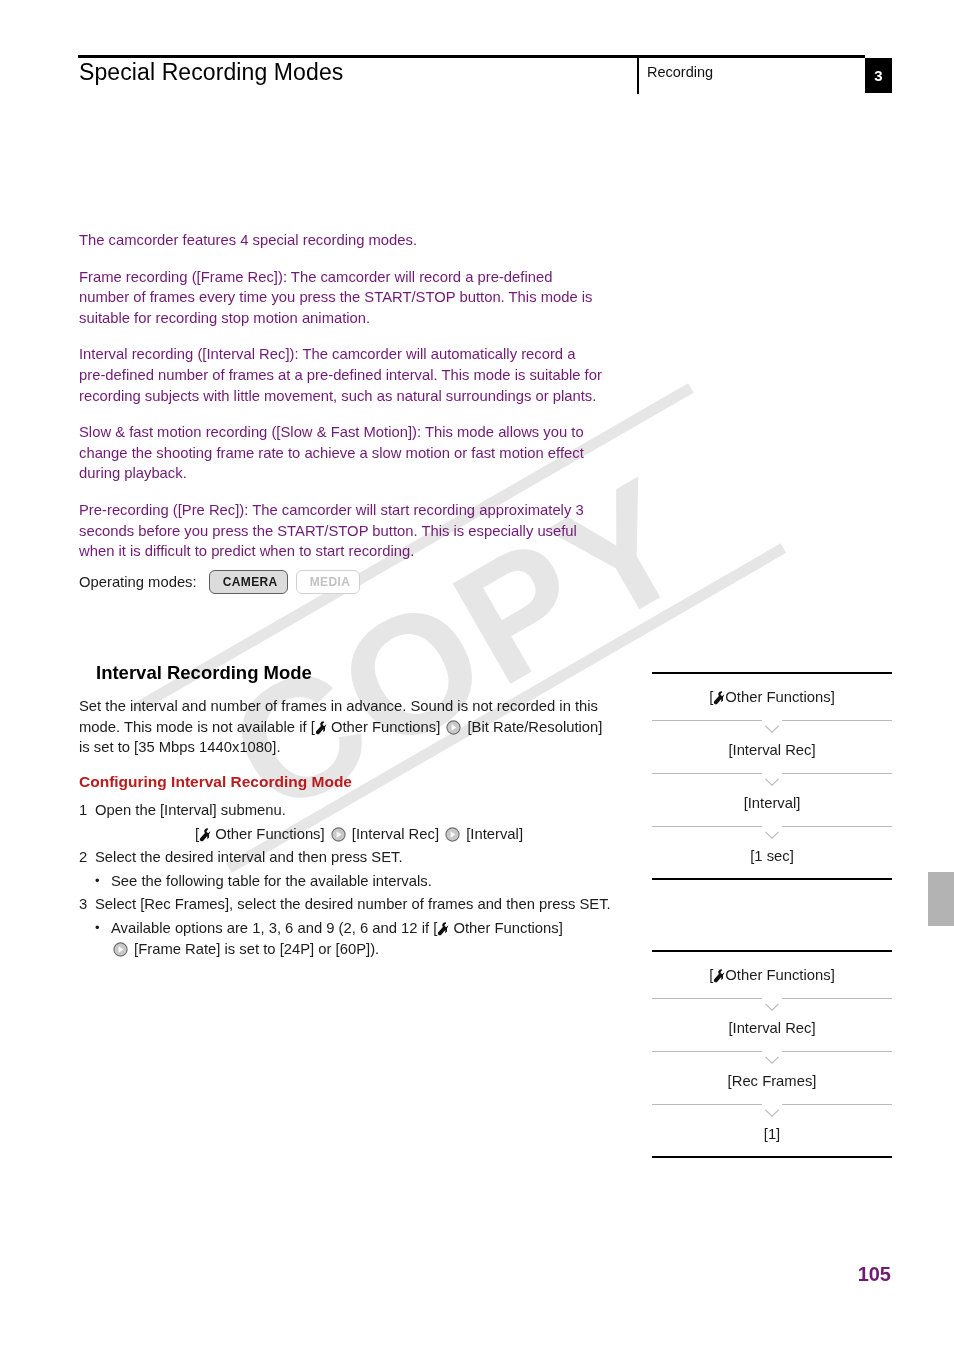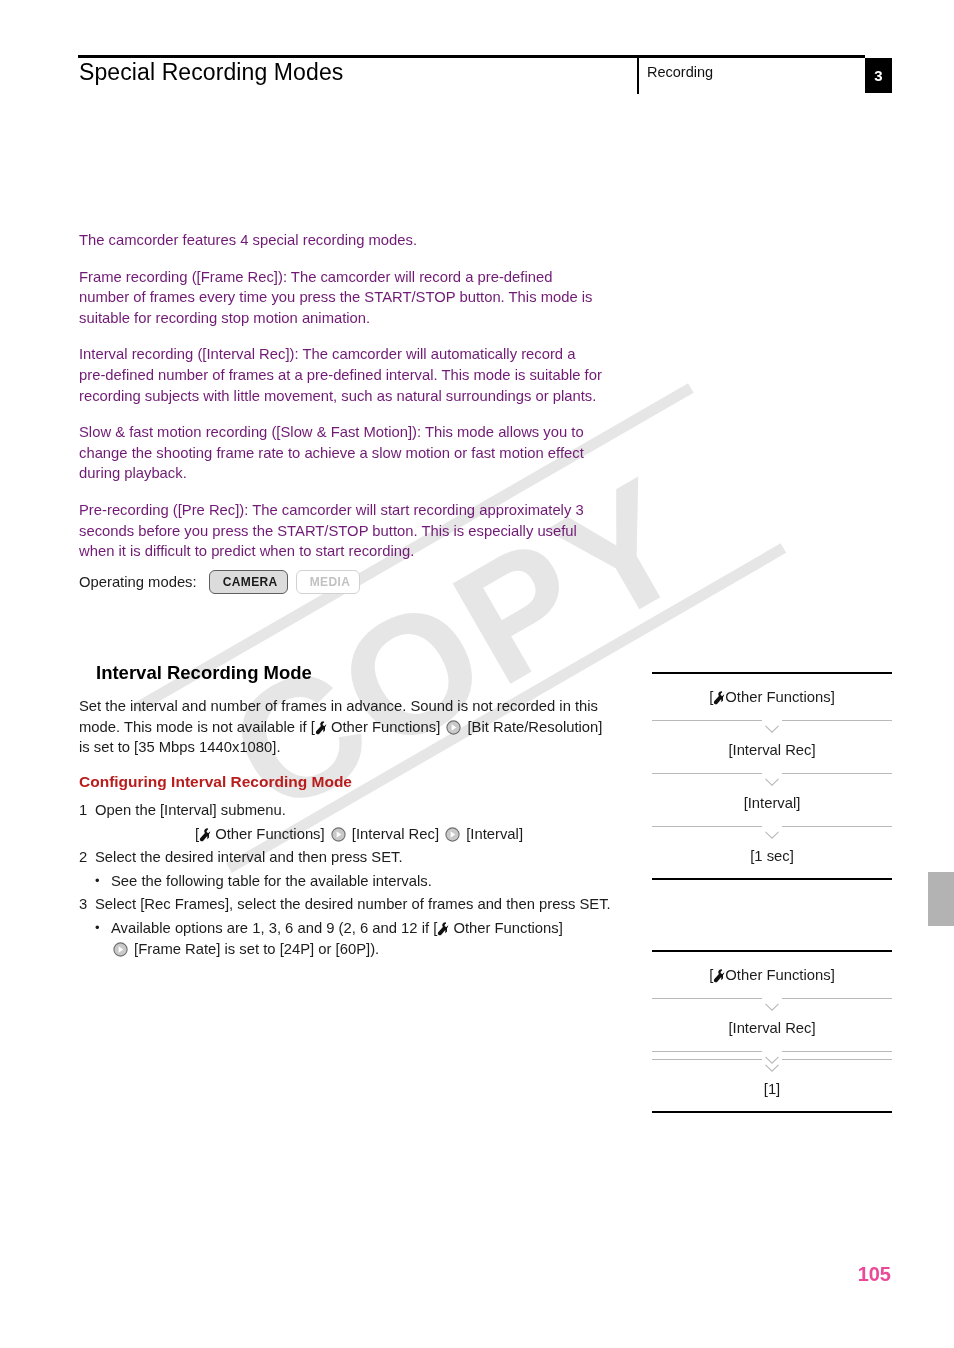--- a/index.html
+++ b/index.html
@@ -301,21 +301,21 @@
 
   
   #page-number {
     position: absolute;
     left: 0;
     top: 1263px;
     width: 891px;
     text-align: right;
     font-size: 20px;
     font-weight: bold;
-    color: #ec4899;
+    color: #701a75;
   }
 </style>
 </head>
 <body>
 
 <div id="watermark">
   <div class="wm-bar"></div>
   <div class="wm-text">COPY</div>
 </div>
 
@@ -454,20 +454,21 @@
           </svg></span>
     </div>
     <div class="menu-row">[Interval Rec]</div>
     <div class="menu-sep">
       <span class="sep-line-l"></span>
       <span class="sep-line-r"></span>
       <span class="sep-v"><svg viewBox="0 0 14 8" width="14" height="8">
             <path d="M0.5 0.8 L7 7.2 L13.5 0.8" fill="none" stroke="#b9b9b9" stroke-width="1.1"></path>
           </svg></span>
     </div>
+    <div class="menu-row">[Rec Frames]</div>
     <div class="menu-sep">
       <span class="sep-line-l"></span>
       <span class="sep-line-r"></span>
       <span class="sep-v"><svg viewBox="0 0 14 8" width="14" height="8">
             <path d="M0.5 0.8 L7 7.2 L13.5 0.8" fill="none" stroke="#b9b9b9" stroke-width="1.1"></path>
           </svg></span>
     </div>
     <div class="menu-row">[1]</div>
     <div class="mb-bottom"></div>
   </div>

